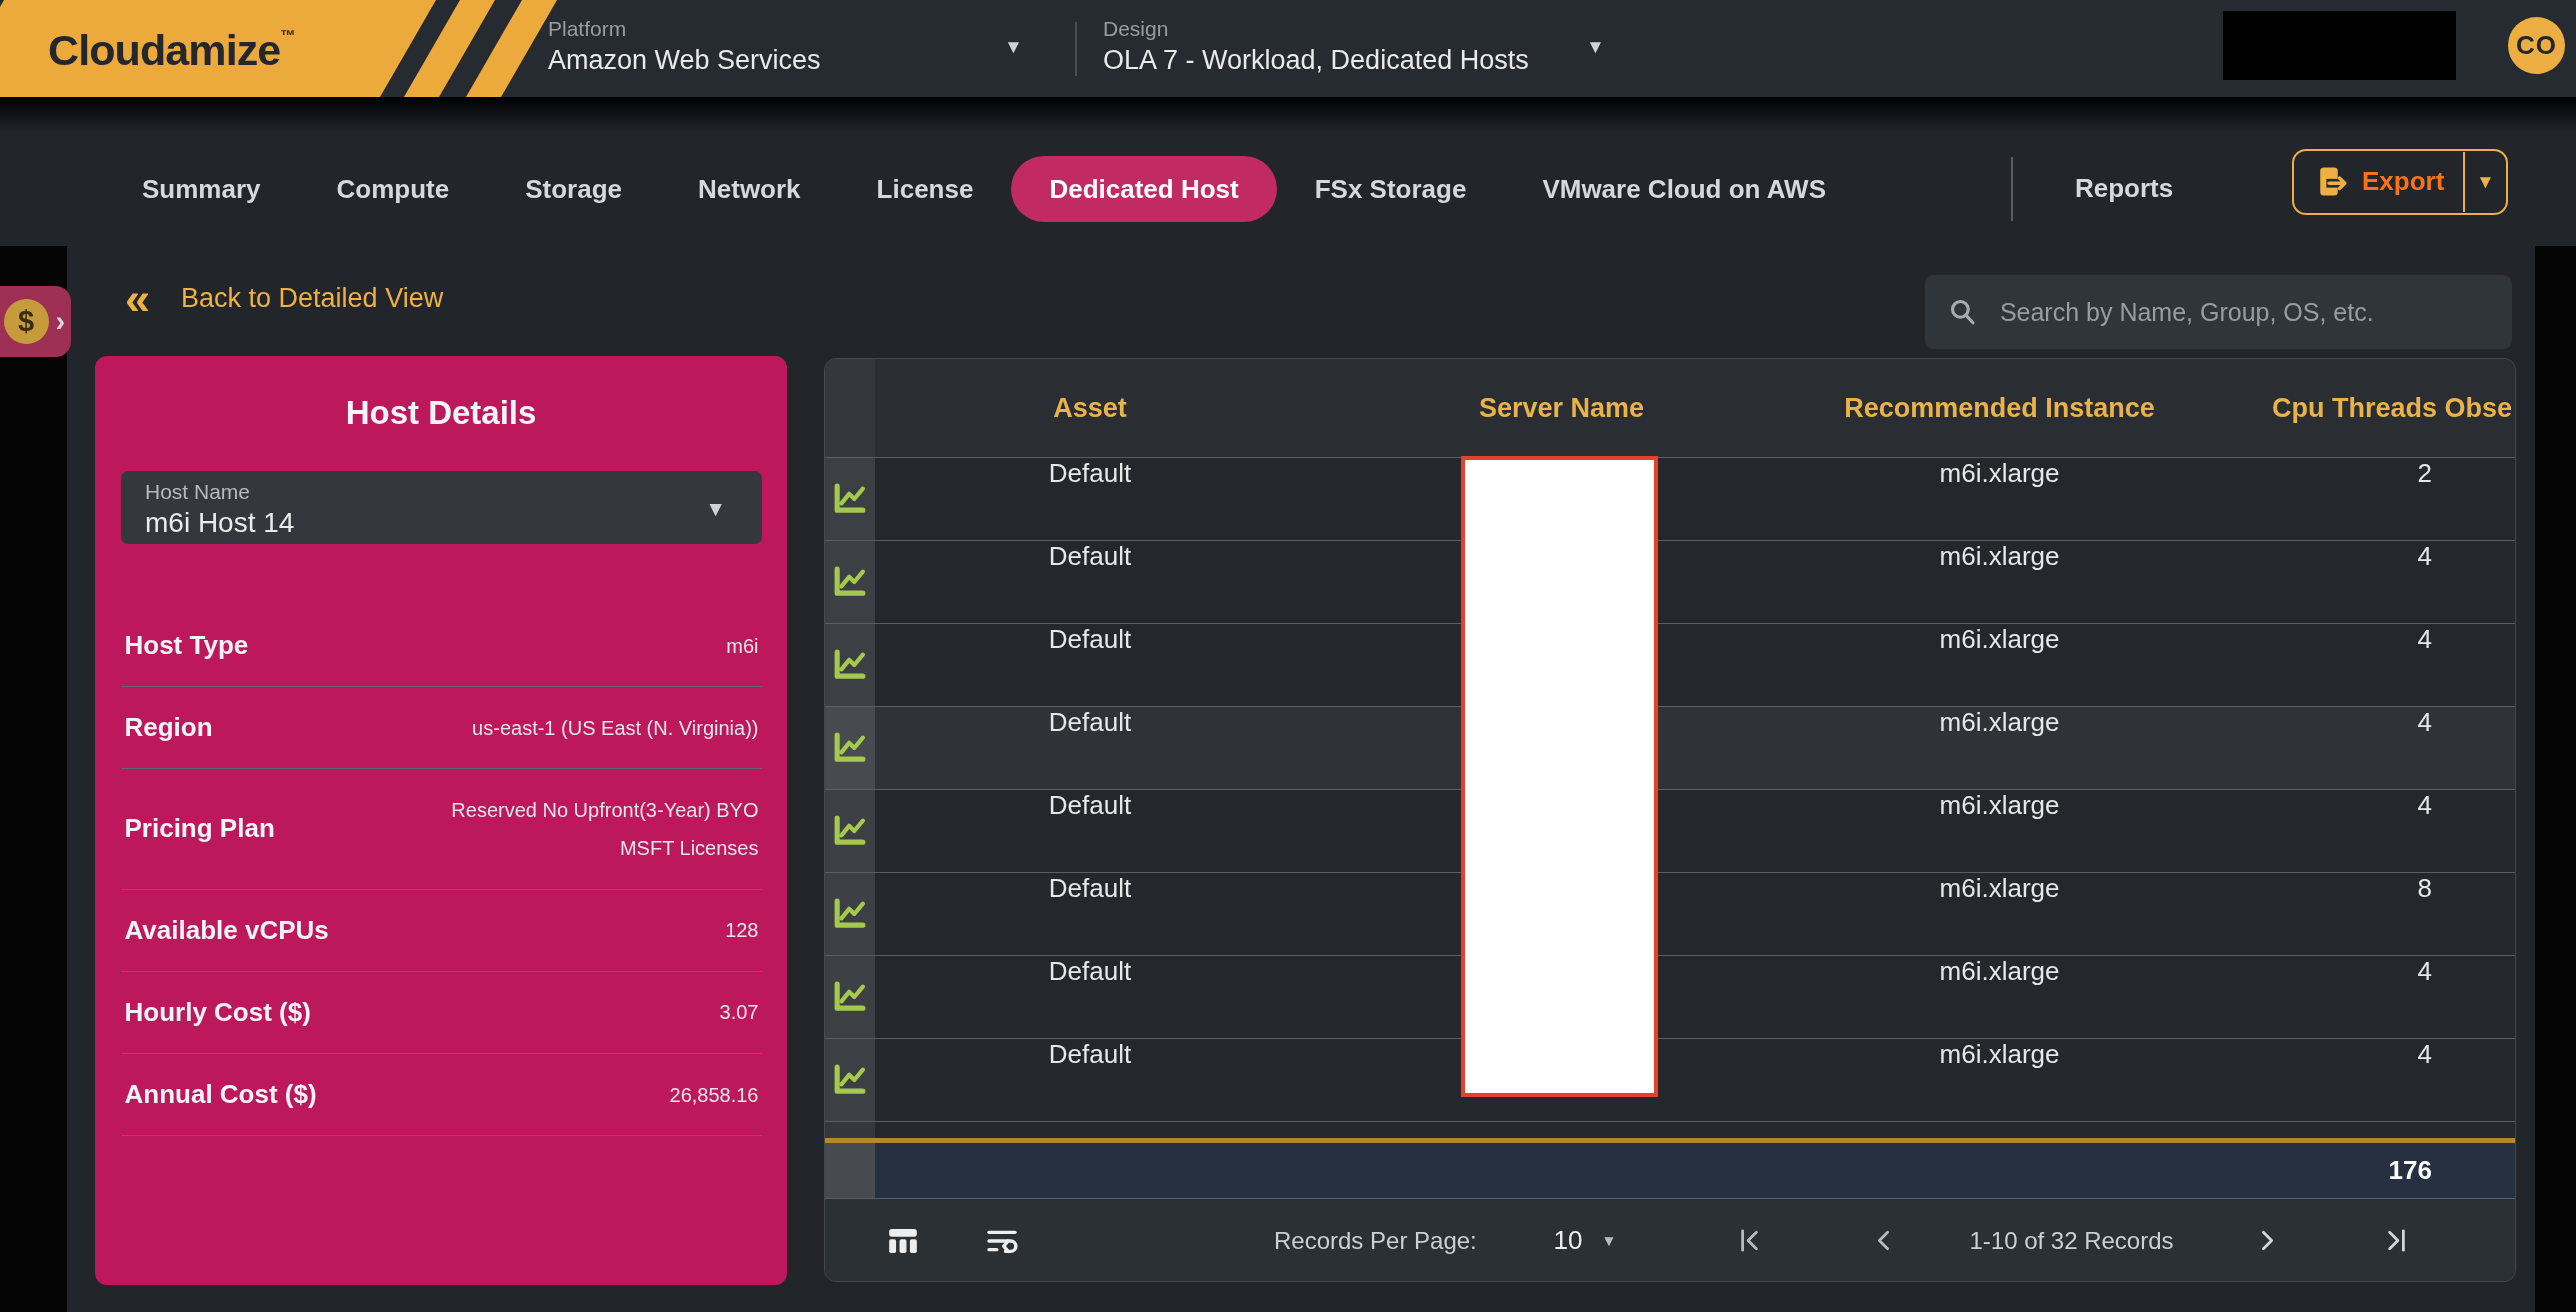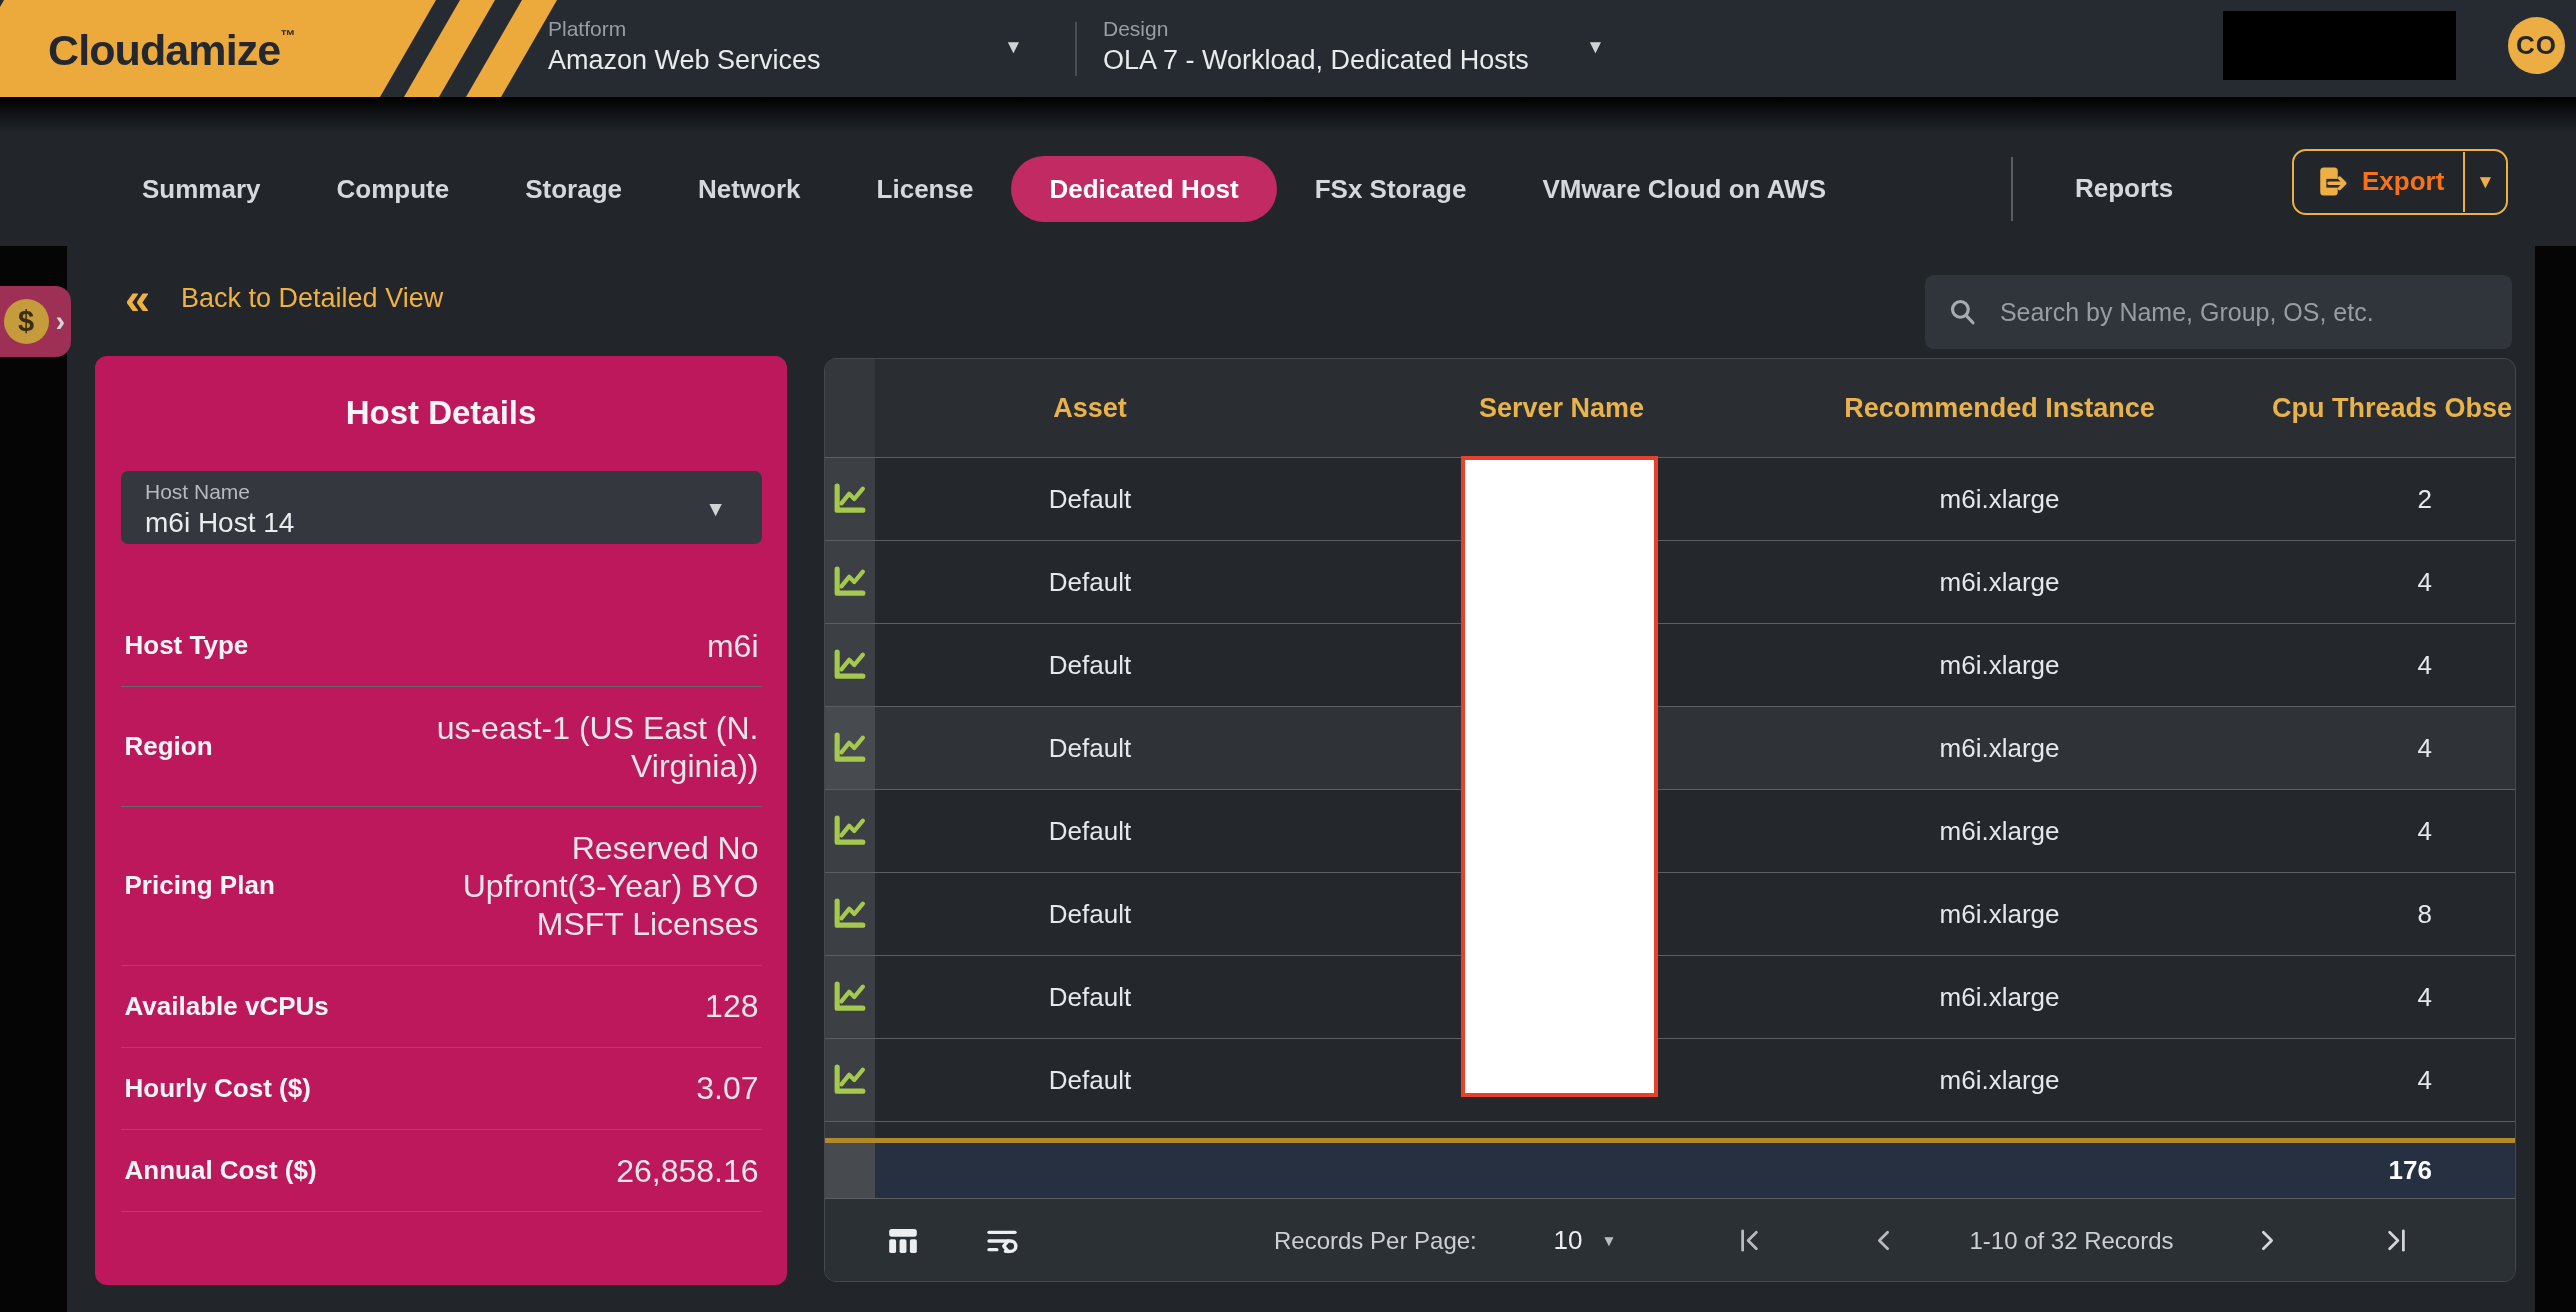--- a/index.html
+++ b/index.html
@@ -48,32 +48,32 @@
   
   .host-card{position:absolute;left:95px;top:356px;width:692px;height:929px;background:#be185d;border-radius:12px;box-sizing:border-box;}
   .host-title{margin-top:38px;text-align:center;font-size:33px;font-weight:bold;color:#f4f5f7;}
   .host-select{position:absolute;left:26px;top:115px;width:641px;height:73px;background:#34383e;border-radius:7px;box-sizing:border-box;padding:8.6px 0 0 24px;cursor:pointer;}
   .host-select .slab{font-size:21px;color:#b6bac0;}
   .host-select .sval{font-size:28px;color:#e9ebed;margin-top:3.5px;}
   .host-select .scar{position:absolute;right:36px;top:26px;font-size:21px;color:#cfd3d6;}
   .hd-rows{position:absolute;left:26px;top:249px;width:641px;}
   .hd-row{display:flex;justify-content:space-between;align-items:center;border-bottom:1.7px solid #63676b;padding:21.6px 3.5px;}
   .hd-label{font-size:26px;font-weight:bold;color:#f2f4f6;white-space:nowrap;}
-  .hd-value{font-size:32px;color:#e4e6e9;text-align:right;max-width:328px;line-height:38px;}
+  .hd-value{font-size:20px;color:#e4e6e9;text-align:right;max-width:328px;line-height:38px;}
   
   .table-card{position:absolute;left:824px;top:358px;width:1692px;height:924px;background:#2a2e33;border:1.7px solid #45494e;border-radius:12px;box-sizing:border-box;overflow:hidden;}
   .thead{display:flex;height:98px;align-items:center;}
   .th{font-size:27px;font-weight:bold;color:#e9b24a;text-align:center;white-space:nowrap;}
   .col-icon{width:50px;flex:none;align-self:stretch;background:#34373c;}
   .col-asset{width:430px;flex:none;}
   .col-server{width:513px;flex:none;}
   .col-rec{width:363px;flex:none;}
   .col-thr{width:333px;flex:none;}
   .th.col-thr{text-align:left;padding-left:91px;box-sizing:border-box;overflow:hidden;}
-  .trow{display:flex;height:83px;align-items:center;border-top:1.7px solid #5b5f64;background:#24282d;box-sizing:border-box;cursor:pointer;}
+  .trow{display:flex;height:83px;align-items:flex-start;border-top:1.7px solid #5b5f64;background:#24282d;box-sizing:border-box;cursor:pointer;}
   .trow.hl{background:#2f3338;}
   .trow .col-icon{background:#3c3f44;display:flex;align-items:center;justify-content:center;}
   .trow.hl .col-icon{background:#474a4f;}
   .td{font-size:26px;color:#e6e8ea;text-align:center;}
   .td.col-thr{text-align:right;padding-right:82px;box-sizing:border-box;}
   .partial-row{display:flex;height:17.3px;border-top:1.7px solid #5b5f64;background:#24282d;box-sizing:border-box;}
   .gold-bar{height:4.3px;background:#b1892b;}
   .total-row{display:flex;height:55px;align-items:center;background:#263040;}
   .total-row .col-icon{background:#474a4f;align-self:stretch;}
   .total-row .td.col-thr{font-weight:bold;color:#fbfcfd;}

